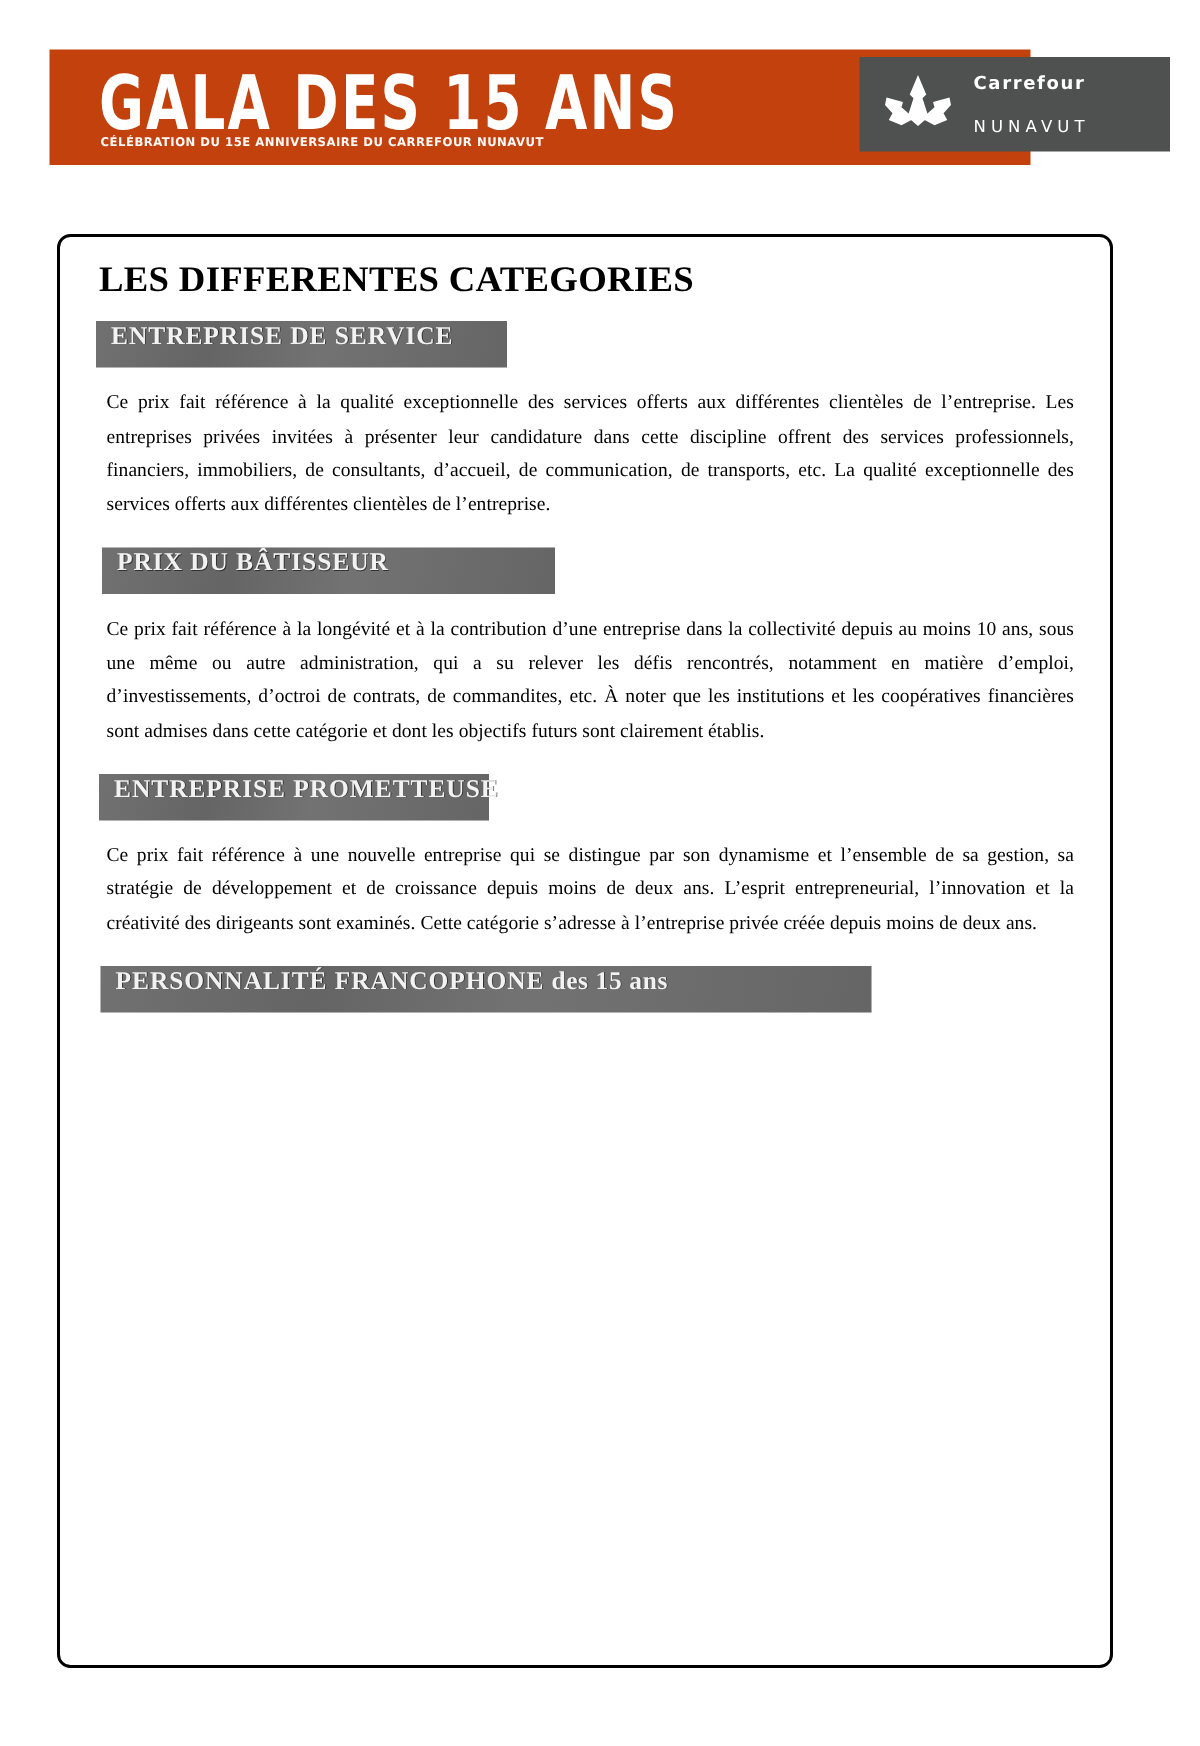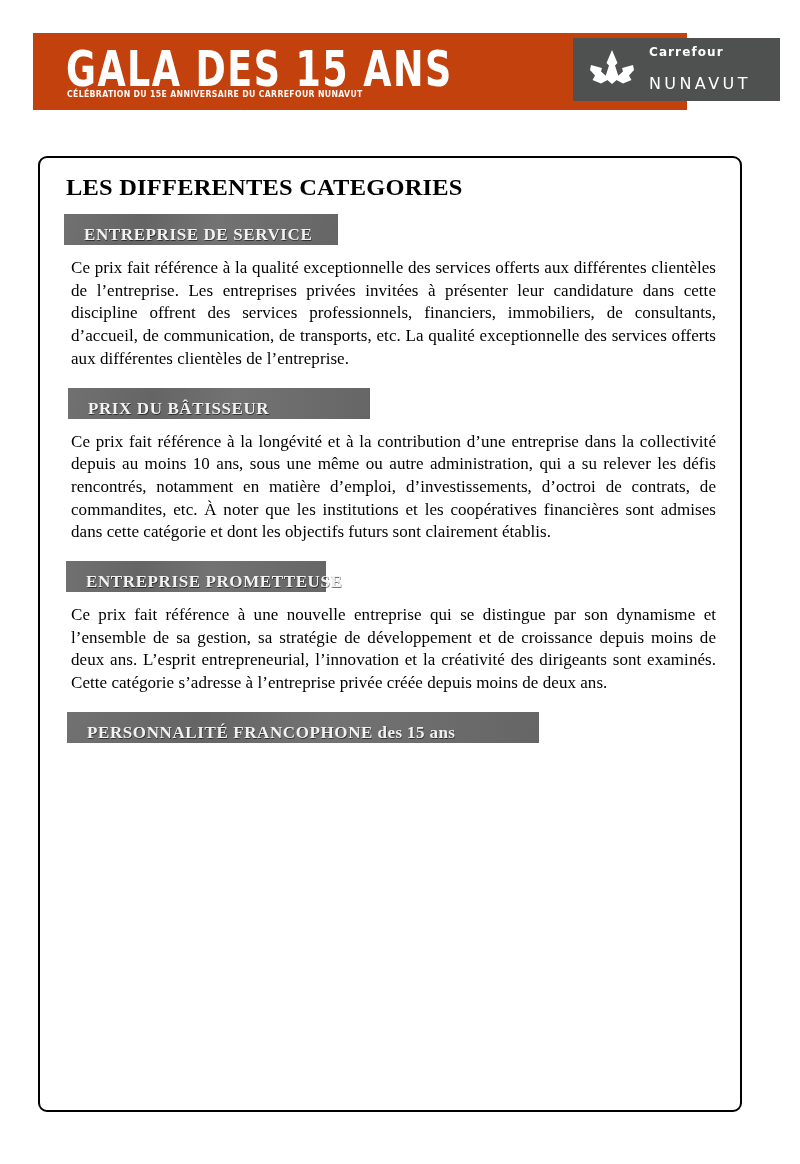--- a/index.html
+++ b/index.html
@@ -77,21 +77,21 @@
     font-family: "DejaVu Sans", sans-serif;
     line-height: 1.05;
   }
   .logo-text .l1 {
     font-size: 12px;
     font-weight: bold;
     letter-spacing: 1.1px;
     display: block;
   }
   .logo-text .l2 {
-    font-size: 16px;
+    font-size: 11px;
     font-weight: normal;
     letter-spacing: 3.4px;
     display: block;
     margin-top: 17px;
   }
 
   
   .card {
     position: absolute;
     left: 38px;
@@ -121,62 +121,62 @@
   
   .sec-head {
     background: #6b6b6b;
     background-image: linear-gradient(100deg,
         rgba(255,255,255,0.04) 0%,
         rgba(0,0,0,0.06) 28%,
         rgba(255,255,255,0.05) 55%,
         rgba(0,0,0,0.05) 100%);
     height: 31px;
     display: flex;
-    align-items: flex-end;
+    align-items: flex-start;
     box-sizing: border-box;
-    padding-left: 20px;
+    padding-left: 10px;
     margin-bottom: 12px;
   }
   .sec-head-text {
     font-family: "Liberation Serif", serif;
     font-weight: bold;
     font-size: 17px;
     color: #f2f2f2;
     letter-spacing: 0.6px;
     white-space: nowrap;
     text-shadow: 0.6px 0.6px 0 rgba(0,0,0,0.55);
   }
   .sec-head-text .suffix {
     font-weight: bold;
     letter-spacing: 0.4px;
   }
 
   
   .sec-body {
     font-family: "Liberation Serif", serif;
-    font-size: 17px;
+    font-size: 13px;
     line-height: 22.7px;
     color: #000000;
     text-align: justify;
     text-justify: inter-word;
     margin: 0 0 17px 0;
     padding: 0 2px 0 7px;
     letter-spacing: 0.05px;
   }
 
   
   .section { margin-bottom: 2px; }
   .section:last-child .sec-body { margin-bottom: 0; }
 
   
   .band-w1 { width: 274px; }
   .band-w2 { width: 302px; margin-left: 4px; }
   .band-w3 { width: 260px; margin-left: 2px; }
   .band-w4 { width: 322px; margin-left: 2px; }
-  .band-w5 { width: 472px; margin-left: 3px; }
+  .band-w5 { width: 514px; margin-left: 3px; }
 </style>
 </head>
 <body>
 
 <div class="banner">
   <div class="banner-title">GALA DES 15 ANS</div>
   <div class="banner-sub">CÉLÉBRATION DU 15E ANNIVERSAIRE DU CARREFOUR NUNAVUT</div>
 </div>
 
 <div class="logo-box">

